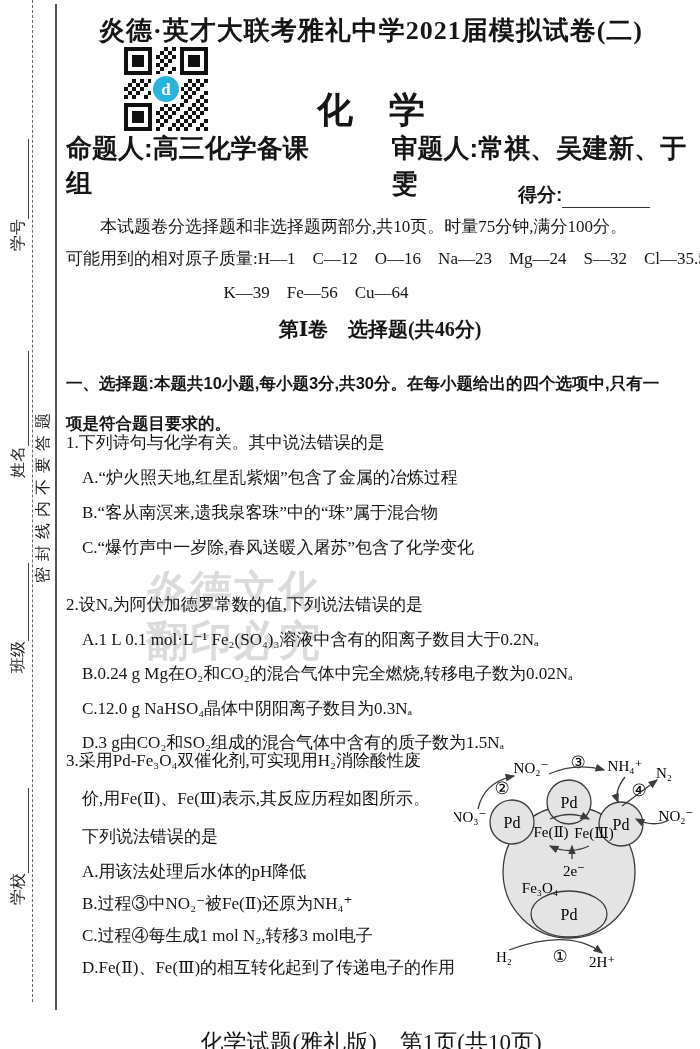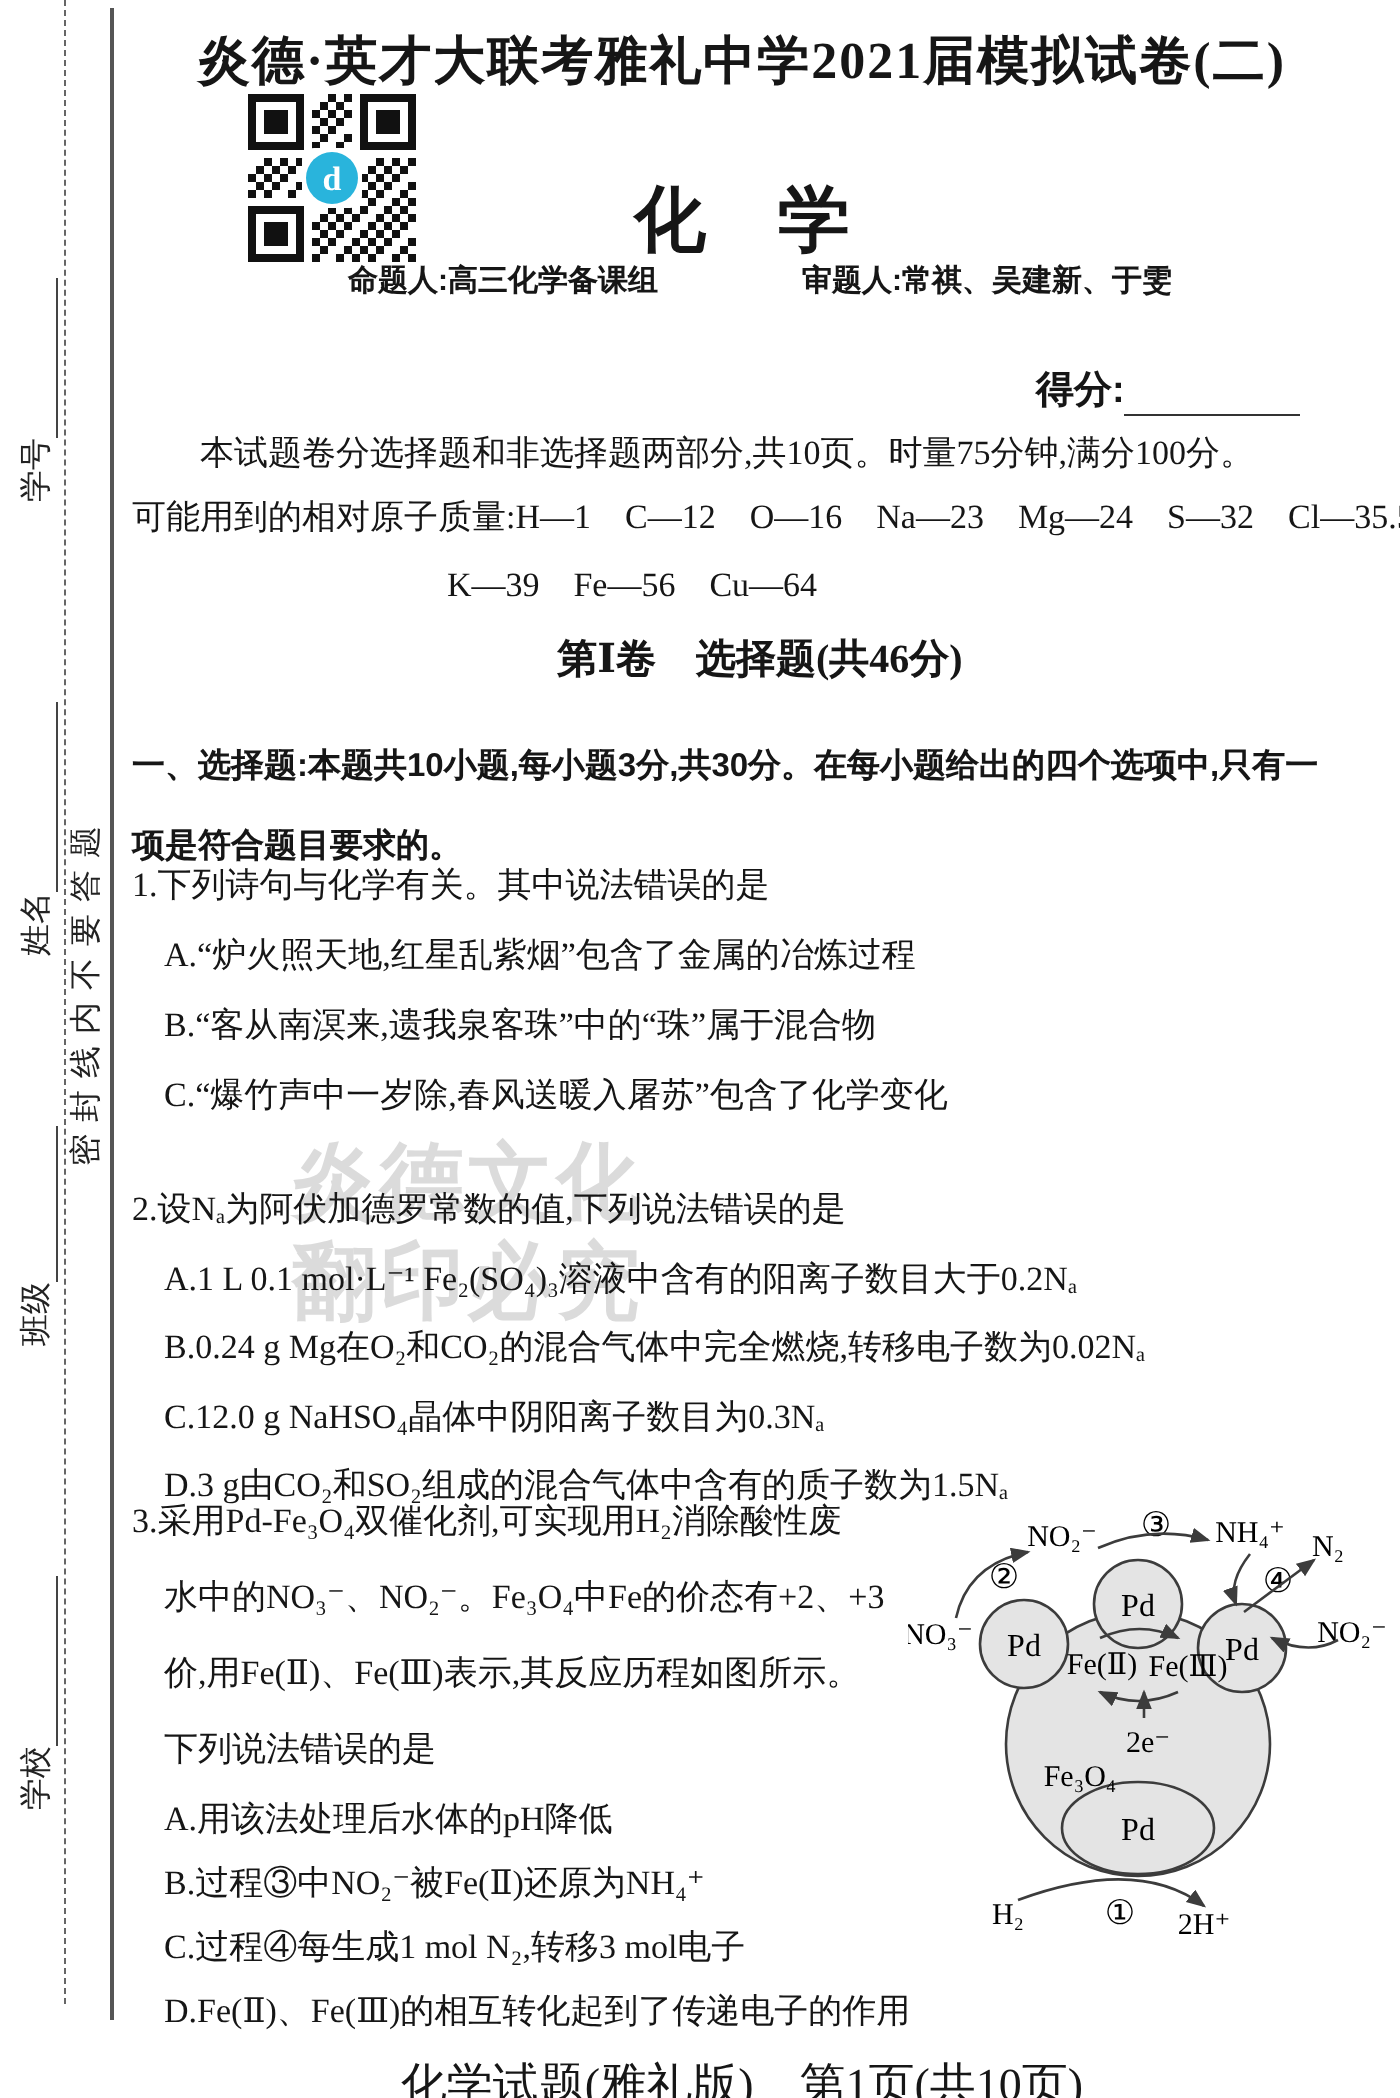--- a/index.html
+++ b/index.html
@@ -37,21 +37,21 @@
     left:60px;top:13px;width:622px;text-align:center;
     font-size:26px;font-weight:900;letter-spacing:1px;white-space:nowrap;z-index:1;
   }
   .qr{left:124px;top:47px;width:84px;height:84px;z-index:1;}
   .subject-title{
     left:60px;top:62px;width:622px;text-align:center;
     font-size:36px;font-weight:900;z-index:1;margin-top:24px;
   }
   .setters{
     left:66px;top:131px;width:628px;display:flex;justify-content:center;gap:72px;
-    font-size:15px;font-weight:bold;z-index:1;
+    font-size:26px;font-weight:bold;z-index:1;
     font-family:"Liberation Sans","DejaVu Sans",sans-serif;
   }
   .score{left:518px;top:182px;font-size:19px;font-weight:bold;z-index:1;
     font-family:"Liberation Sans","DejaVu Sans",sans-serif;}
   .score .blank{display:inline-block;width:88px;border-bottom:1.2px solid #333;height:20px;vertical-align:bottom;}
   .intro{left:66px;top:212px;width:628px;font-size:17px;line-height:29px;text-indent:2em;z-index:1;}
   .masses1{left:66px;top:247px;width:628px;font-size:17px;white-space:nowrap;z-index:1;}
   .masses2{left:66px;top:281px;width:500px;text-align:center;font-size:17px;z-index:1;}
   .section-title{left:66px;top:316px;width:628px;text-align:center;font-size:20px;font-weight:bold;z-index:1;}
   .instructions{left:66px;top:363px;width:630px;font-size:16.5px;font-weight:bold;line-height:40px;z-index:1;
@@ -242,21 +242,20 @@
 <div class="abs question q2">
   <div>2.设Nₐ为阿伏加德罗常数的值,下列说法错误的是</div>
   <div class="option">A.1 L 0.1 mol·L⁻¹ Fe₂(SO₄)₃溶液中含有的阳离子数目大于0.2Nₐ</div>
   <div class="option">B.0.24 g Mg在O₂和CO₂的混合气体中完全燃烧,转移电子数为0.02Nₐ</div>
   <div class="option">C.12.0 g NaHSO₄晶体中阴阳离子数目为0.3Nₐ</div>
   <div class="option">D.3 g由CO₂和SO₂组成的混合气体中含有的质子数为1.5Nₐ</div>
 </div>
 
 <div class="abs question q3 q3-wrap">
   <div class="stem-line stem-first">3.采用Pd-Fe₃O₄双催化剂,可实现用H₂消除酸性废</div>
-  <div class="stem-line cont">水中的NO₃⁻、NO₂⁻。Fe₃O₄中Fe的价态有+2、+3</div>
   <div class="stem-line cont">价,用Fe(Ⅱ)、Fe(Ⅲ)表示,其反应历程如图所示。</div>
   <div class="stem-line cont">下列说法错误的是</div>
   <div class="option">A.用该法处理后水体的pH降低</div>
   <div class="option">B.过程③中NO₂⁻被Fe(Ⅱ)还原为NH₄⁺</div>
   <div class="option">C.过程④每生成1 mol N₂,转移3 mol电子</div>
   <div class="option">D.Fe(Ⅱ)、Fe(Ⅲ)的相互转化起到了传递电子的作用</div>
 
   <svg class="diagram-svg" width="242" height="228" viewBox="0 0 242 228">
     <defs>
       <marker id="arr" markerWidth="9" markerHeight="8" refX="6.5" refY="3" orient="auto">

